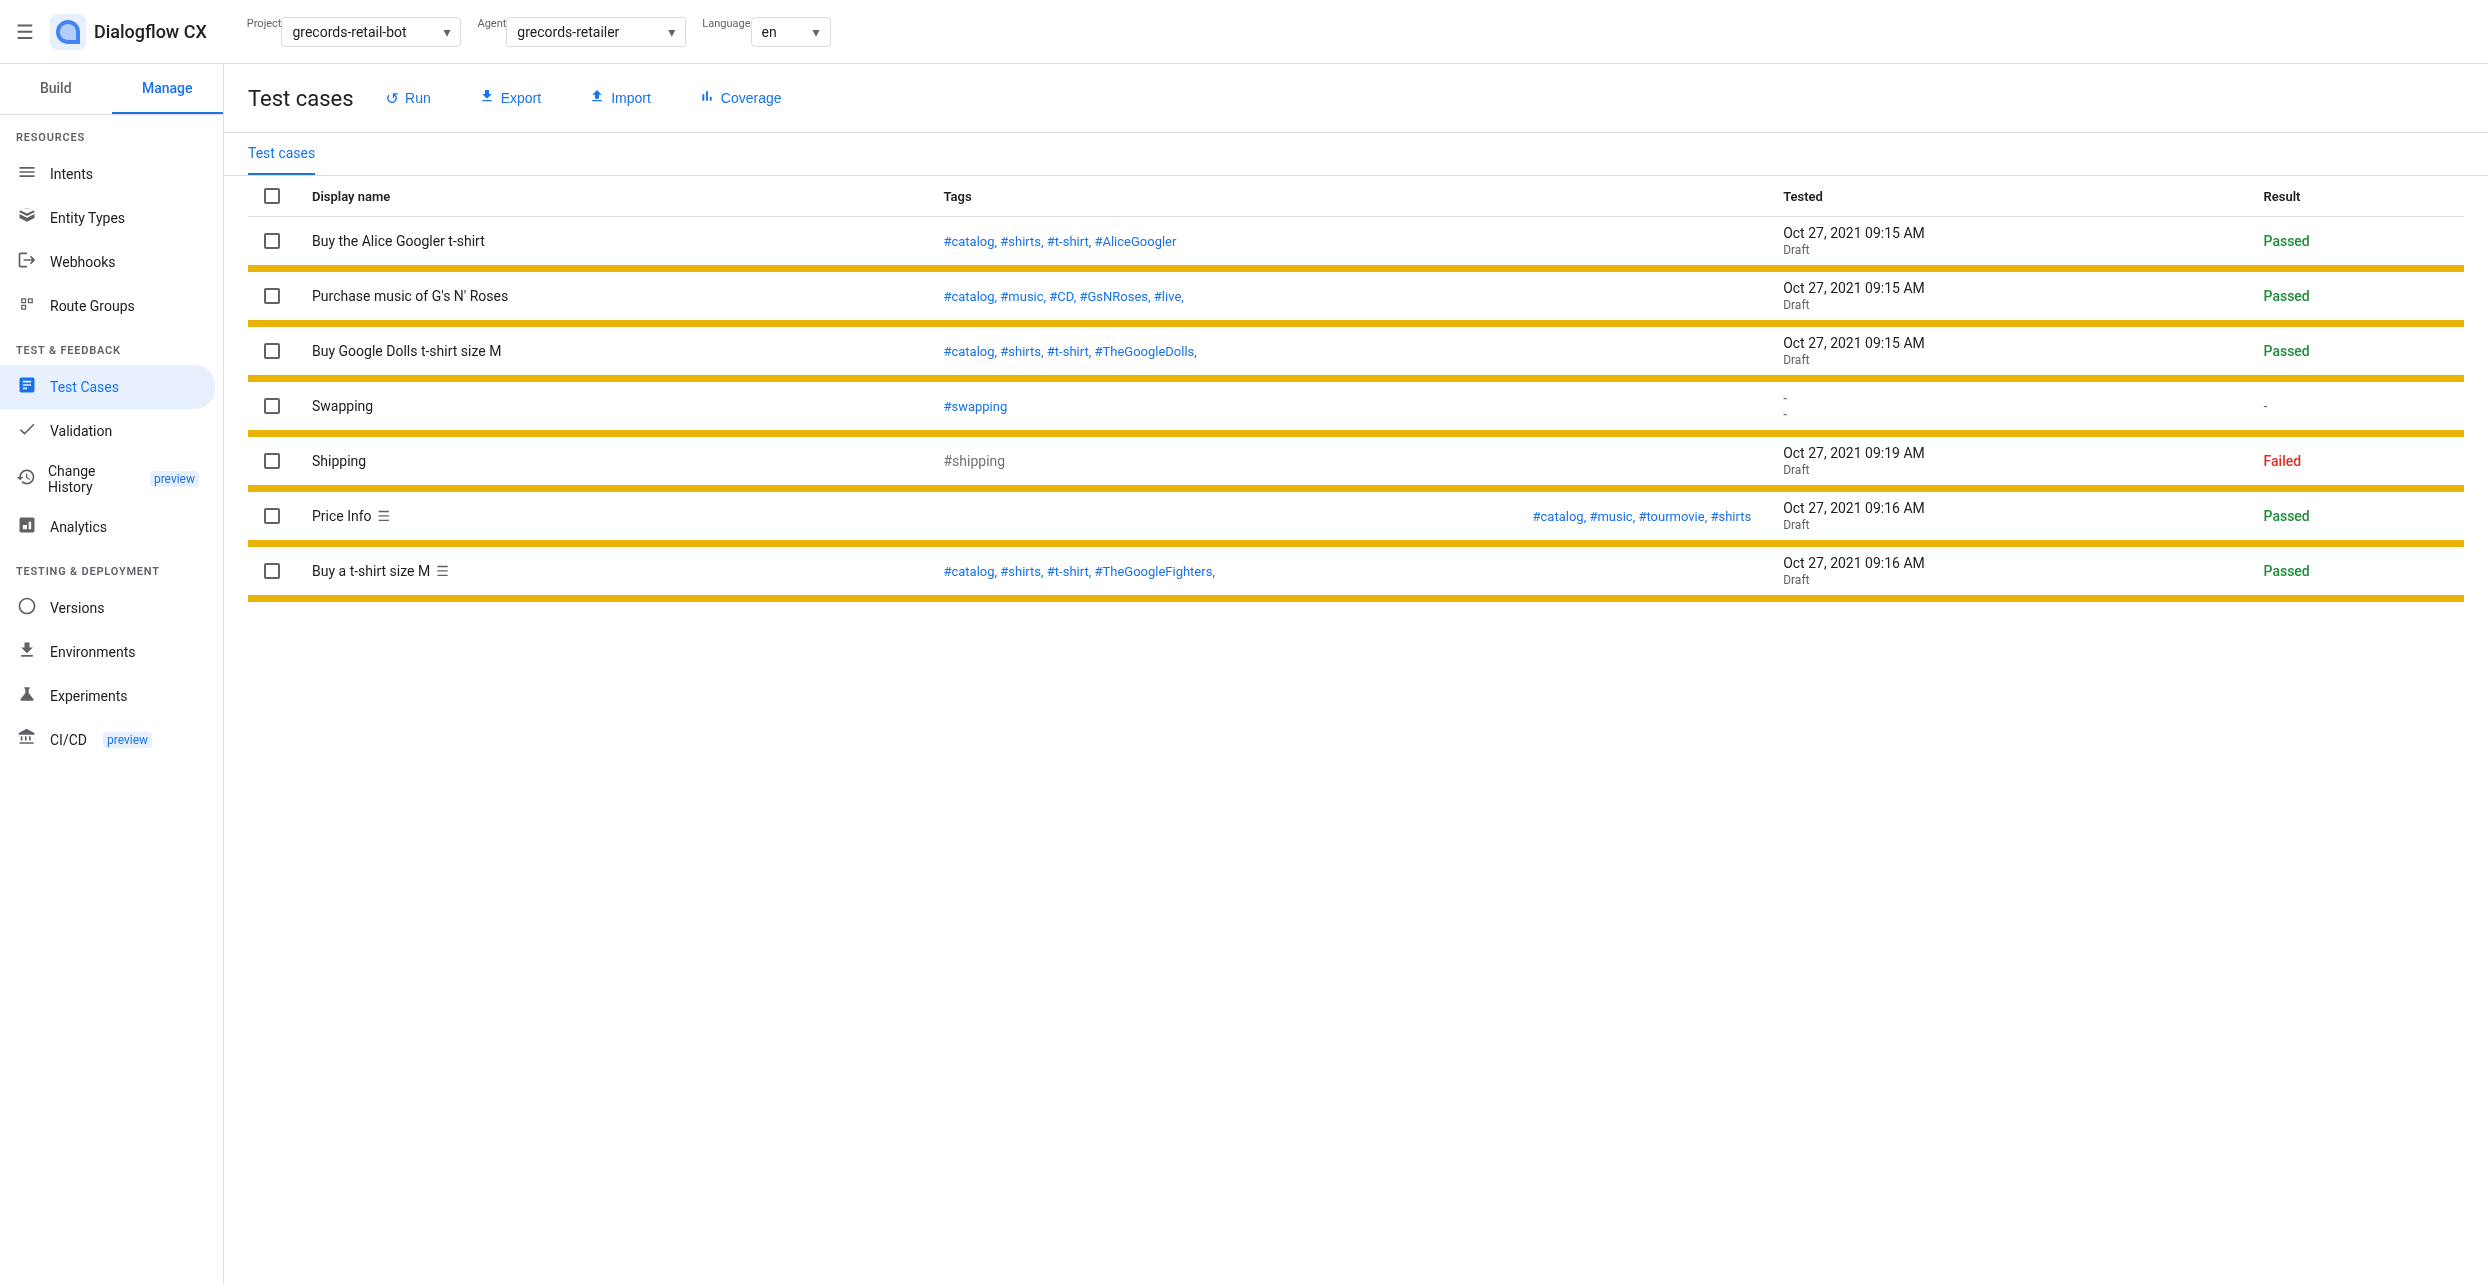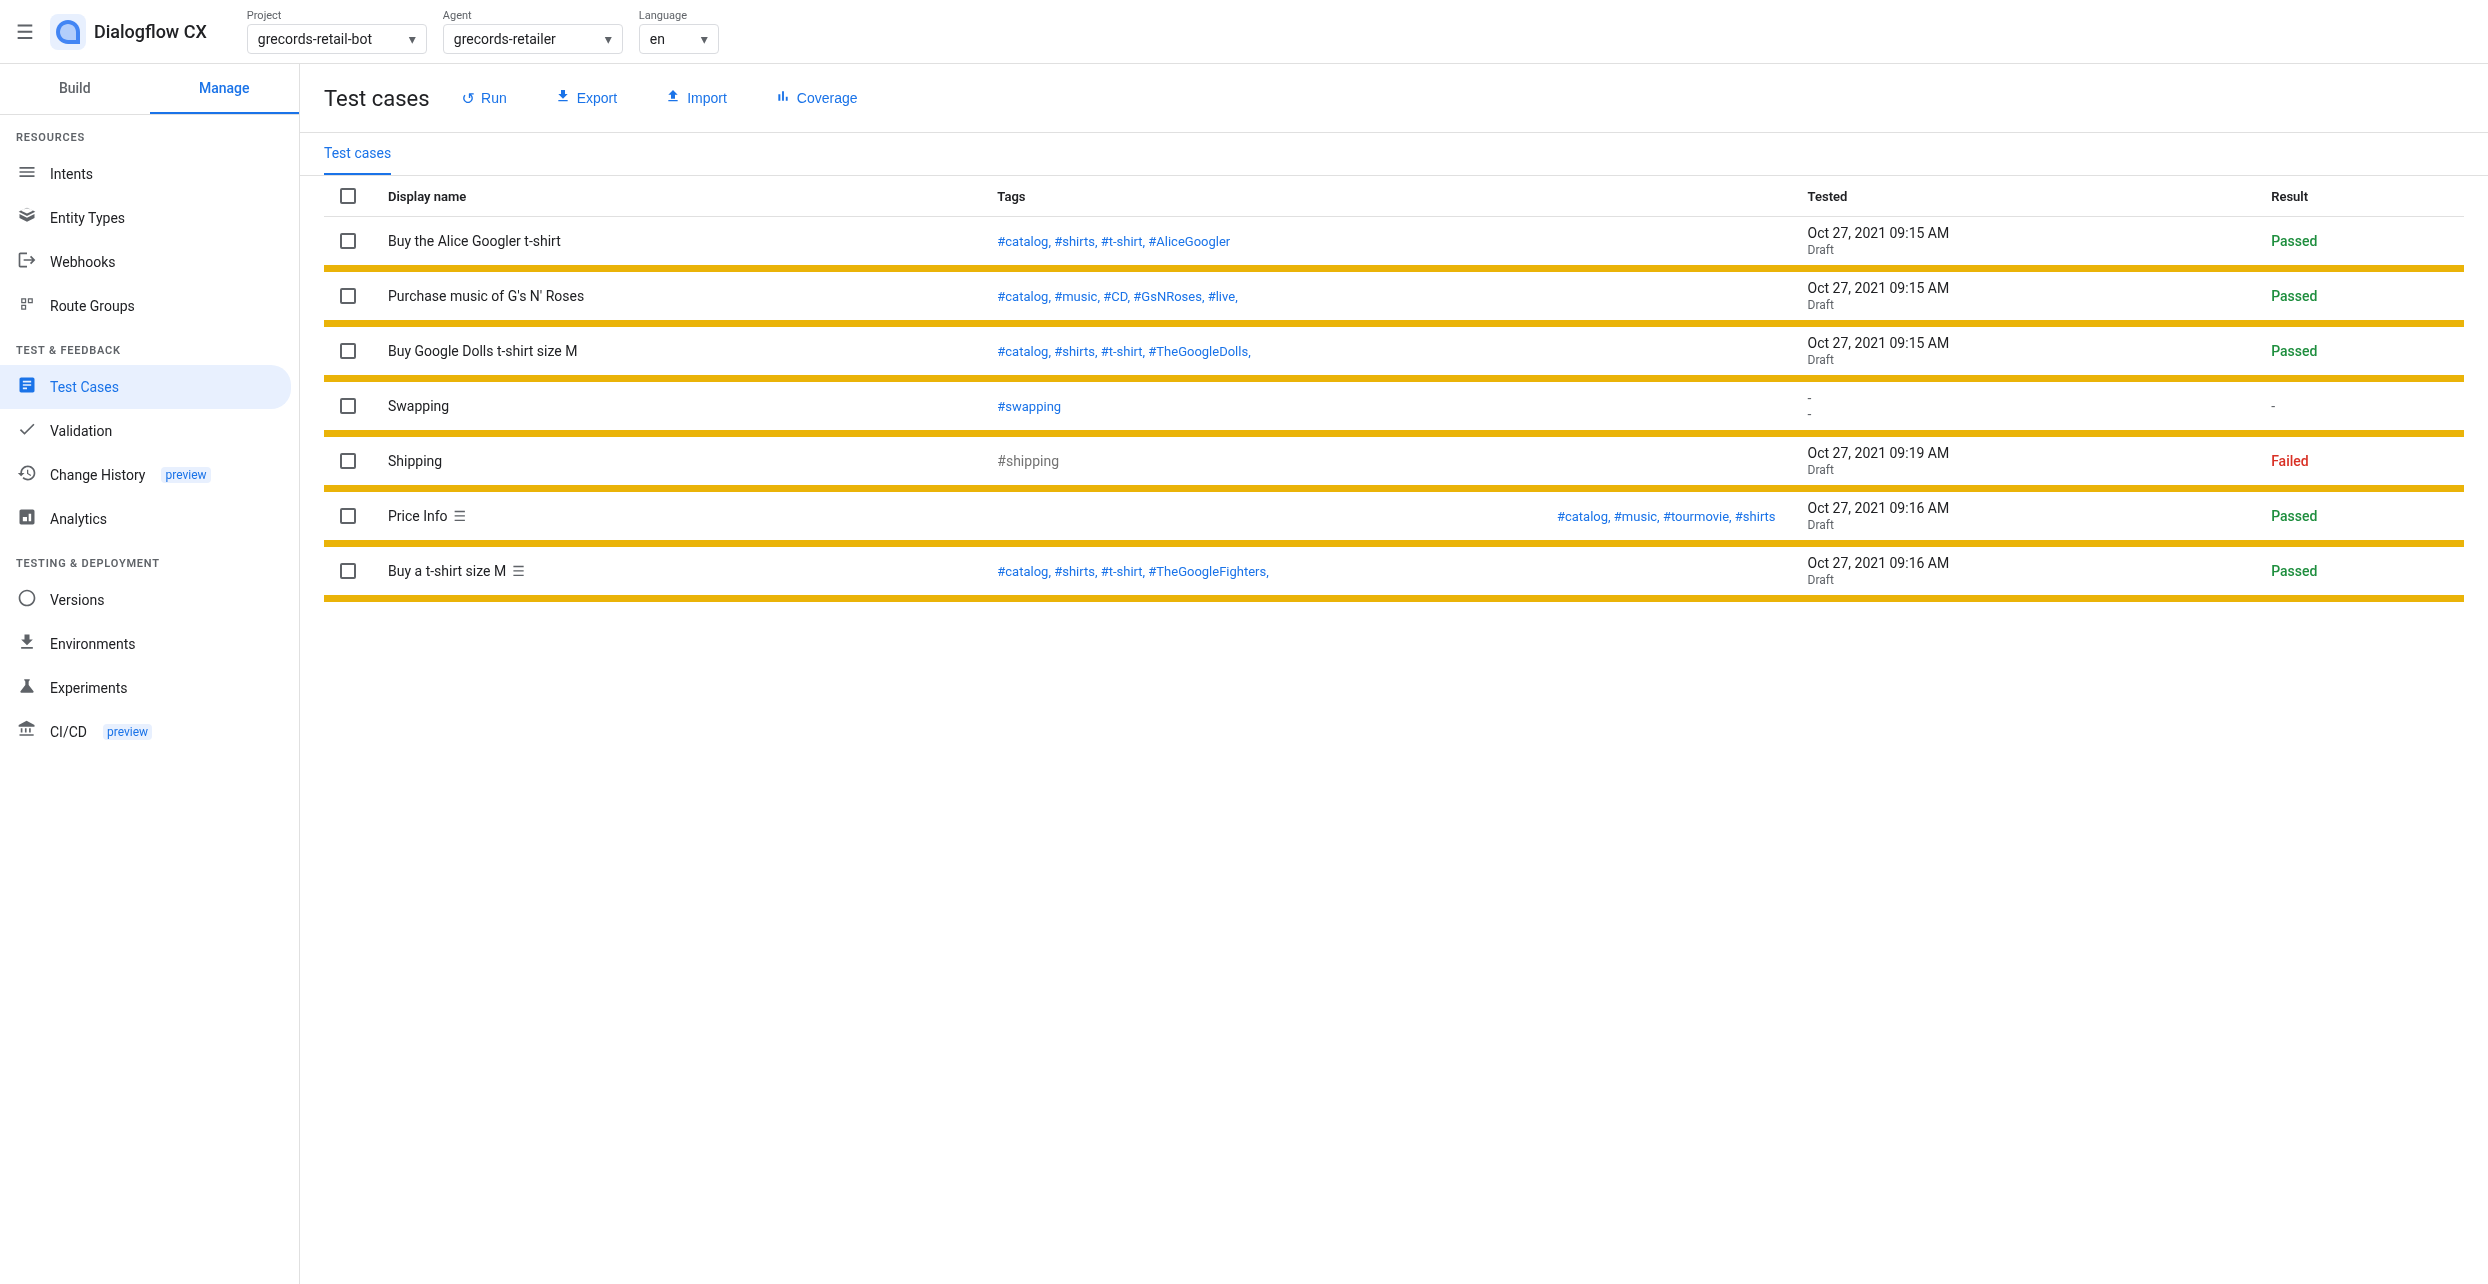--- a/index.html
+++ b/index.html
@@ -27,21 +27,21 @@
       height: 36px;
     }
     .topbar-selects {
       display: flex;
       align-items: center;
       gap: 16px;
       margin-left: 24px;
     }
     .select-group {
       display: flex;
-      flex-direction: column;
+      flex-direction: row;
       position: relative;
     }
     .select-label {
       font-size: 11px;
       color: #5f6368;
       margin-bottom: 2px;
     }
     .select-control {
       display: flex;
       align-items: center;
@@ -56,21 +56,21 @@
     }
     .select-control span { font-size: 14px; }
     .chevron { font-size: 10px; color: #5f6368; }
     .hamburger { cursor: pointer; font-size: 20px; color: #5f6368; }
 
     
     .main-layout { display: flex; height: calc(100vh - 64px); }
 
     
     .sidebar {
-      width: 300px;
+      width: 224px;
       border-right: 1px solid #e0e0e0;
       overflow-y: auto;
       flex-shrink: 0;
     }
     .sidebar-tabs {
       display: flex;
       border-bottom: 1px solid #e0e0e0;
     }
     .sidebar-tab {
       flex: 1;

